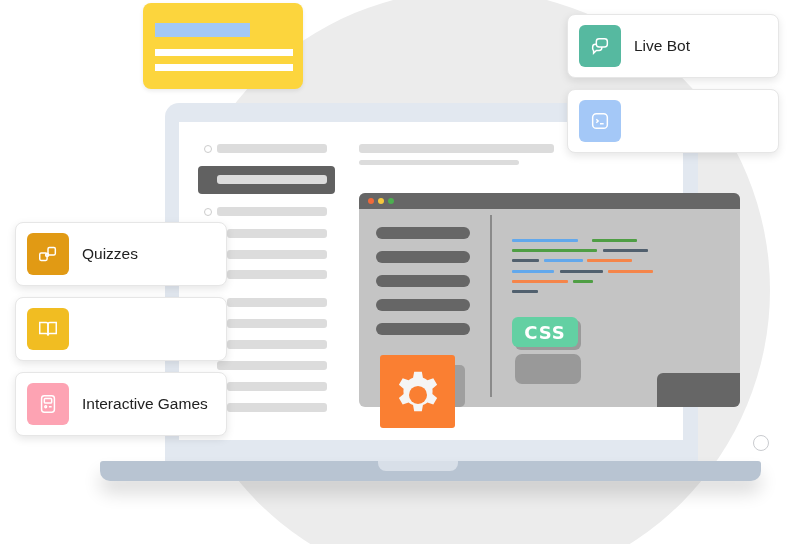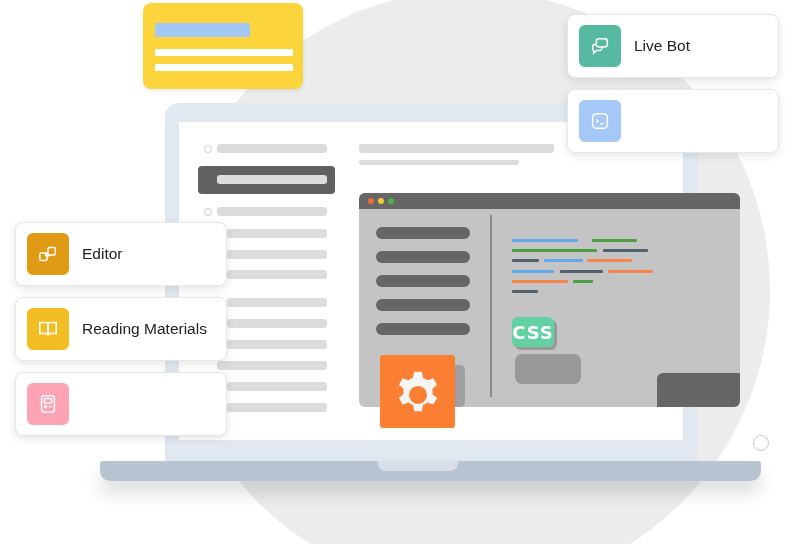--- a/index.html
+++ b/index.html
@@ -25,21 +25,21 @@
   .sel-block { position: absolute; left: 198px; top: 166px; width: 137px; height: 28px; background: #616161; border-radius: 4px; }
   .sel-block .inner { position: absolute; left: 19px; top: 9px; width: 110px; height: 9px; background: #dcdcdc; border-radius: 3px; }
 
   
   .win { position: absolute; left: 359px; top: 193px; width: 381px; height: 214px; background: #c4c4c4; border-radius: 6px; overflow: hidden; }
   .win .title { height: 16px; background: #666666; position: relative; }
   .tl { position: absolute; top: 5px; width: 6px; height: 6px; border-radius: 50%; }
   .win .divider { position: absolute; left: 131px; top: 22px; width: 2px; height: 182px; background: #8a8a8a; }
   .nav-pill { position: absolute; left: 17px; width: 94px; height: 12px; border-radius: 6px; background: #666666; }
   .code { position: absolute; height: 3px; border-radius: 1px; }
-  .css-badge { position: absolute; left: 153px; top: 124px; width: 42px; height: 30px; border-radius: 6px; background: #63d0a3; color: #fff; font-weight: bold; font-size: 18px; letter-spacing: 1px; display: flex; align-items: center; justify-content: center; box-shadow: 3px 3px 0 #9a9a9a; font-family: "DejaVu Sans", sans-serif; }
+  .css-badge { position: absolute; left: 153px; top: 124px; width: 66px; height: 30px; border-radius: 6px; background: #63d0a3; color: #fff; font-weight: bold; font-size: 18px; letter-spacing: 1px; display: flex; align-items: center; justify-content: center; box-shadow: 3px 3px 0 #9a9a9a; font-family: "DejaVu Sans", sans-serif; }
   .gray-btn { position: absolute; left: 156px; top: 161px; width: 66px; height: 30px; border-radius: 7px; background: #999999; }
   .dark-panel { position: absolute; left: 298px; top: 180px; width: 83px; height: 34px; background: #666666; border-radius: 6px 0 0 0; }
   .shadow-block { position: absolute; left: 22px; top: 172px; width: 84px; height: 42px; background: #9f9f9f; border-radius: 5px; }
 
   .gear-tile { position: absolute; left: 380px; top: 355px; width: 75px; height: 73px; background: #fa7f32; border-radius: 3px; display: flex; align-items: center; justify-content: center; }
 
   
   .card { position: absolute; background: #fff; border-radius: 8px; border: 1px solid #e6e6e6; box-shadow: 0 3px 8px rgba(0,0,0,0.10); display: flex; align-items: center; }
   .card .ico { width: 42px; height: 42px; border-radius: 6px; display: flex; align-items: center; justify-content: center; margin-left: 11px; margin-right: 13px; flex-shrink: 0; }
   .card .lbl { font-size: 15.5px; color: #222; white-space: nowrap; }
@@ -123,40 +123,40 @@
 <div class="notch"></div>
 
 <div class="card" style="left:15px;top:222px;width:212px;height:64px">
   <div class="ico" style="background:#e19a14">
     <svg width="22" height="22" viewBox="0 0 24 24" fill="none" stroke="#fff" stroke-width="1.6">
         <rect x="3" y="11" width="8" height="8" rx="1.5"></rect>
         <rect x="12" y="5" width="8" height="8" rx="1.5"></rect>
         <circle cx="11" cy="13" r="1.6"></circle>
       </svg>
   </div>
-  <span class="lbl">Editor</span>
+  <span class="lbl">Quizzes</span>
 </div>
 <div class="card" style="left:15px;top:297px;width:212px;height:64px">
   <div class="ico" style="background:#f1bd22">
     <svg width="22" height="22" viewBox="0 0 24 24" fill="none" stroke="#fff" stroke-width="1.6">
         <path d="M3 5h7a2 2 0 0 1 2 2v12a2 2 0 0 0-2-2H3z"></path>
         <path d="M21 5h-7a2 2 0 0 0-2 2v12a2 2 0 0 1 2-2h7z"></path>
       </svg>
   </div>
-  <span class="lbl">Reading Materials</span>
 </div>
 <div class="card" style="left:15px;top:372px;width:212px;height:64px">
   <div class="ico" style="background:#fda3b3">
     <svg width="22" height="22" viewBox="0 0 24 24" fill="none" stroke="#fff" stroke-width="1.6">
         <rect x="5" y="3" width="14" height="18" rx="3"></rect>
         <rect x="8" y="6" width="8" height="5" rx="1"></rect>
         <circle cx="9.5" cy="15" r="1"></circle>
         <path d="M13 15h3"></path>
       </svg>
   </div>
+  <span class="lbl">Interactive Games</span>
 </div>
 
 <div class="card" style="left:567px;top:14px;width:212px;height:64px">
   <div class="ico" style="background:#56b9a0">
     <svg width="22" height="22" viewBox="0 0 24 24" fill="none" stroke="#fff" stroke-width="1.6">
         <rect x="8" y="4" width="12" height="9" rx="3"></rect>
         <path d="M14 13v1a3 3 0 0 1-3 3H8l-3 3v-3a3 3 0 0 1-1-2v-2a3 3 0 0 1 3-3h1"></path>
       </svg>
   </div>
   <span class="lbl">Live Bot</span>

